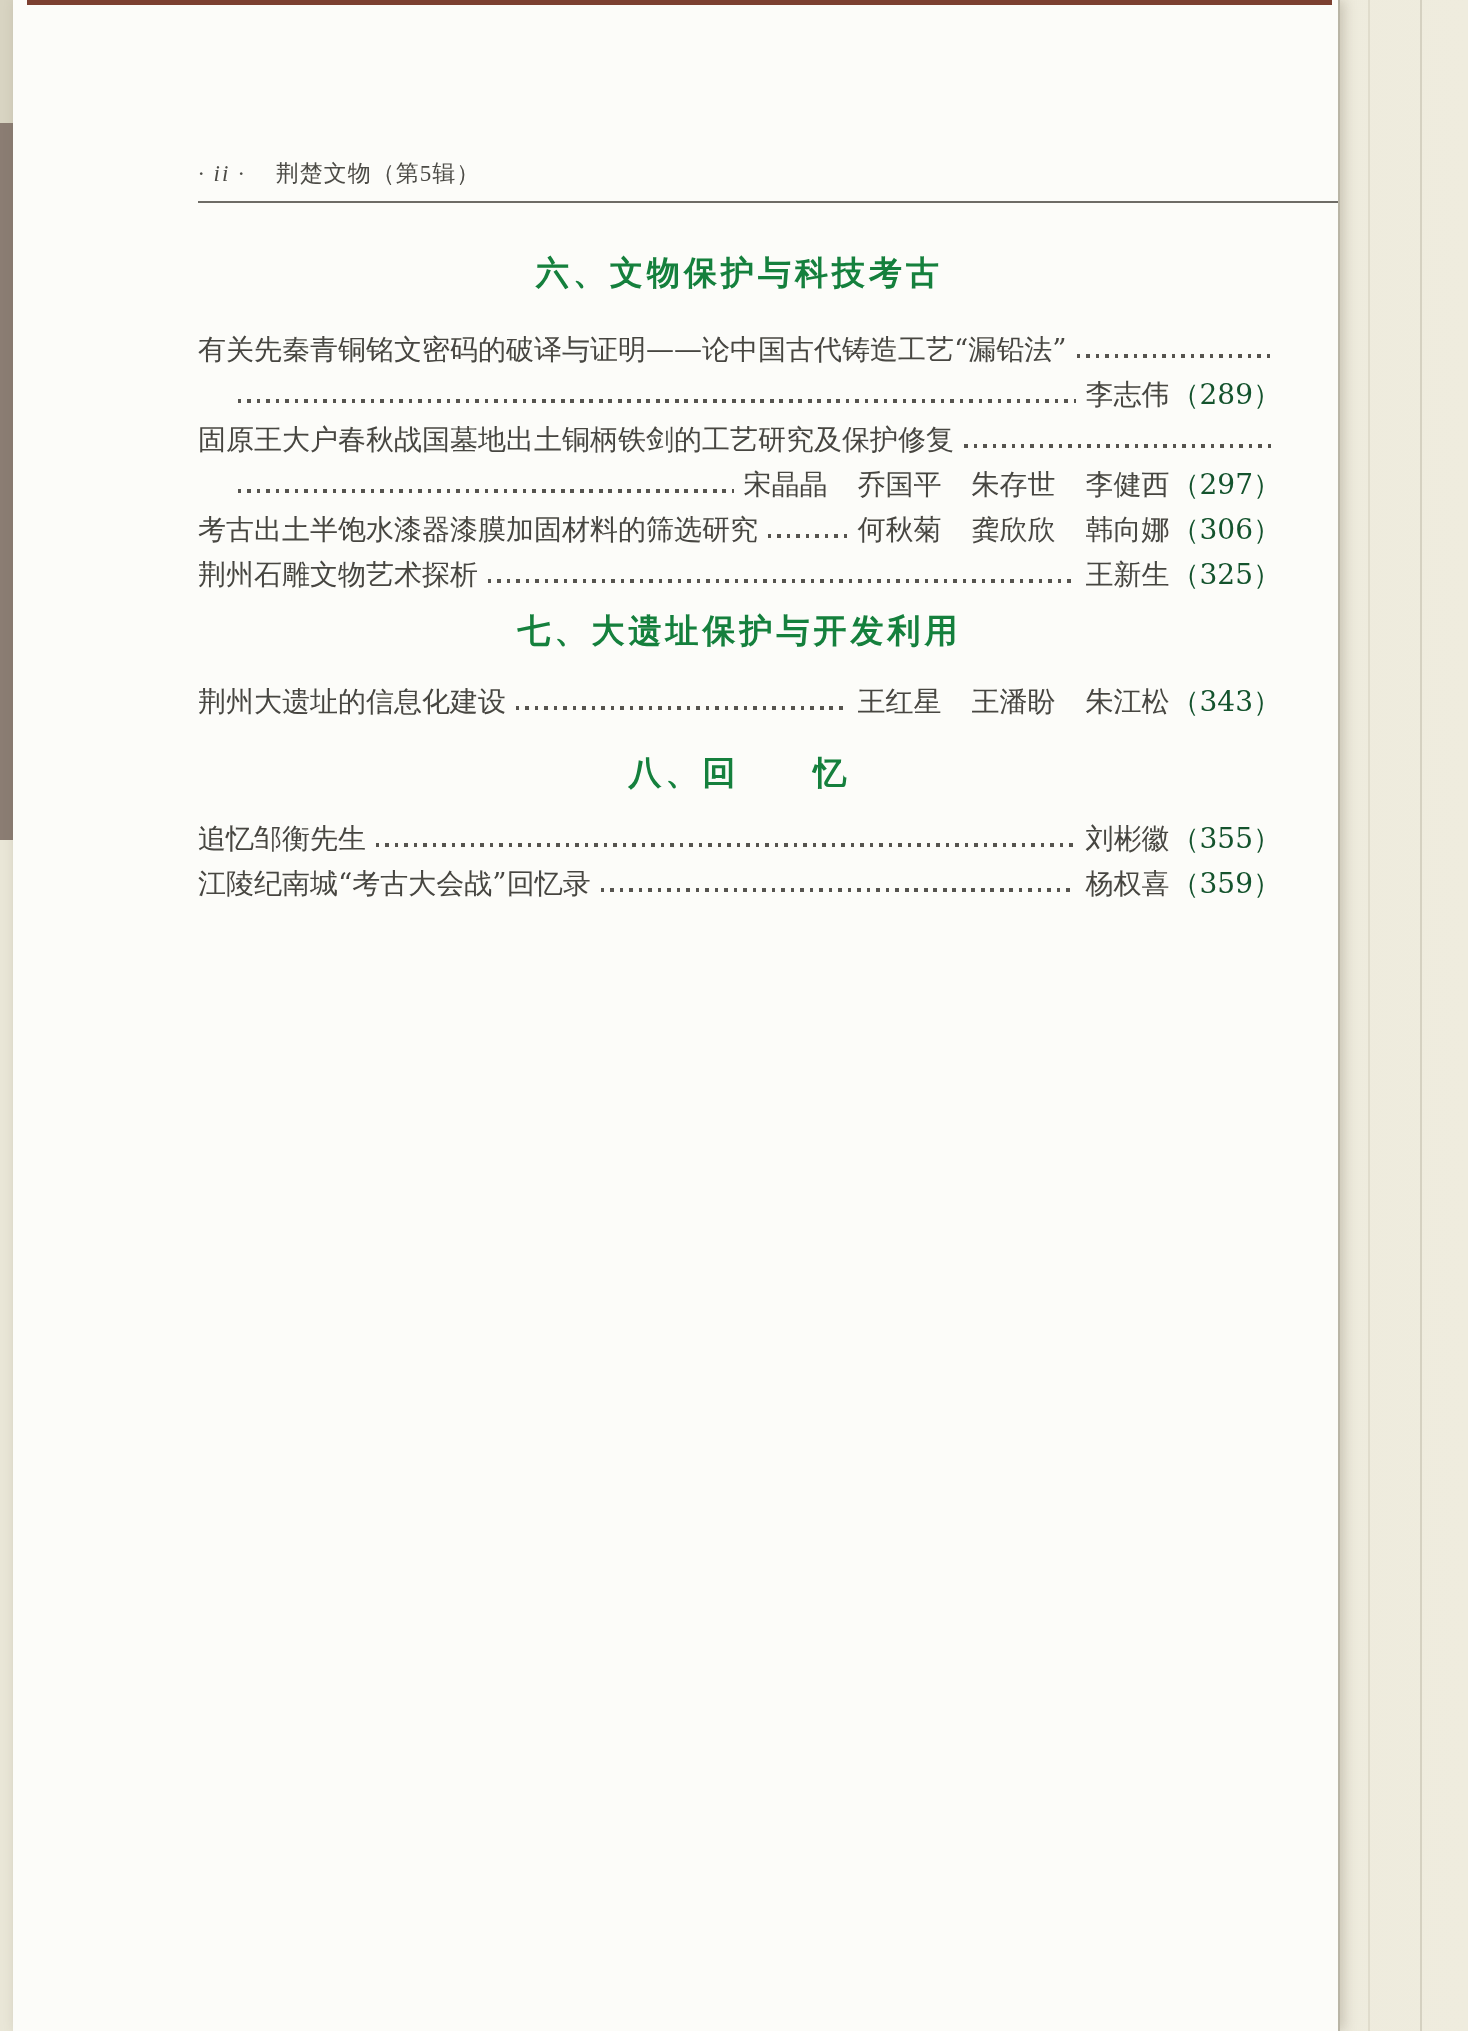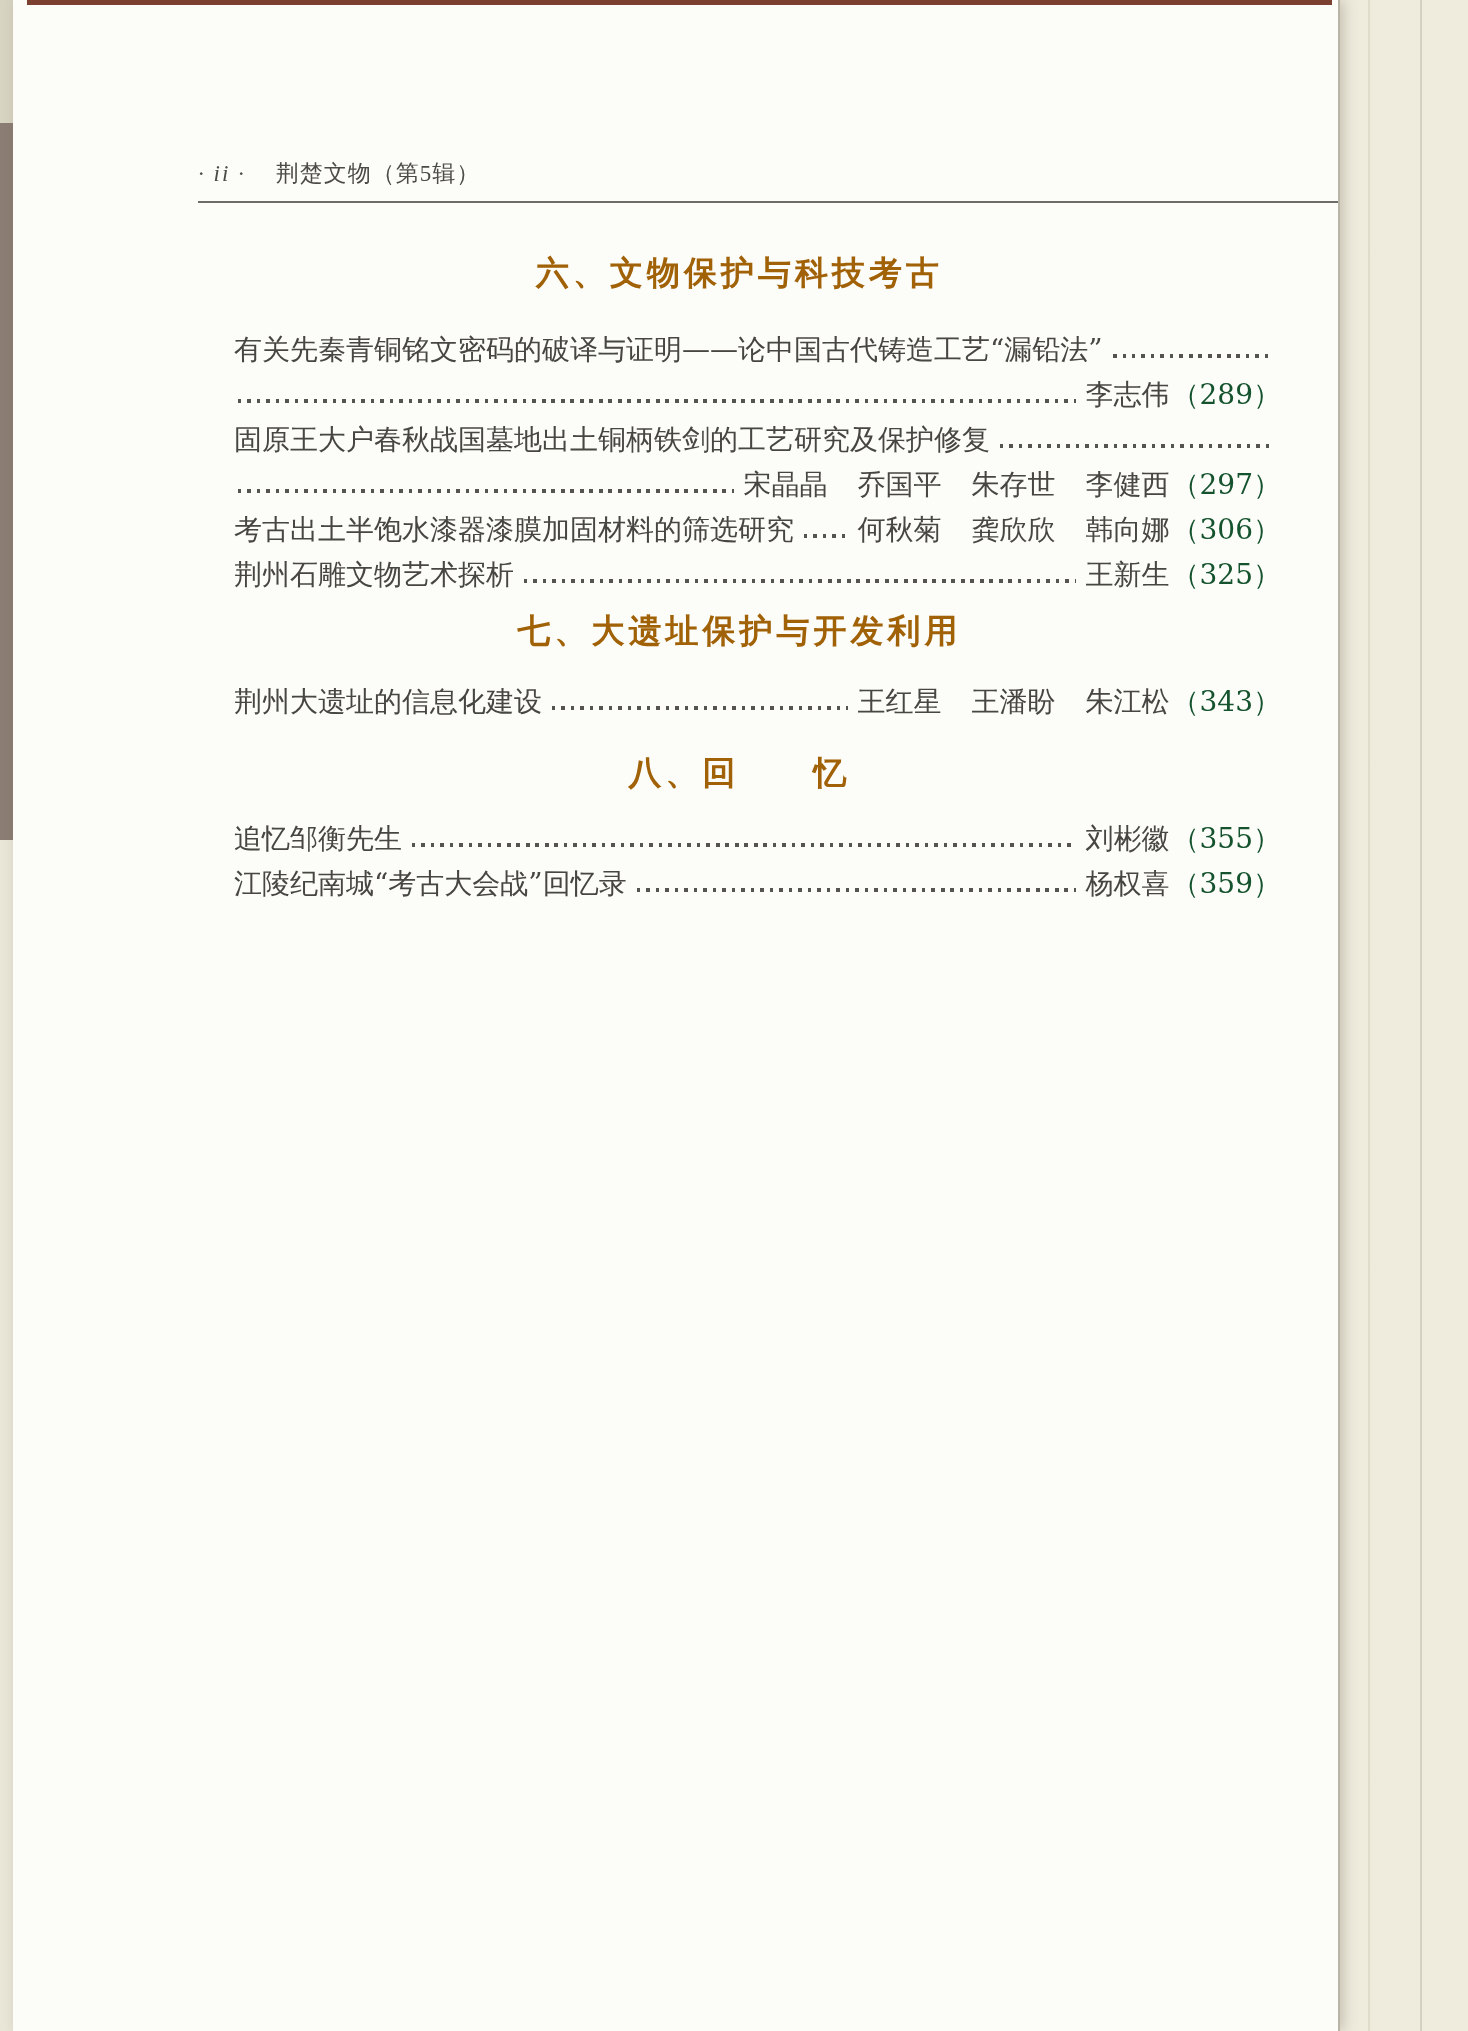--- a/index.html
+++ b/index.html
@@ -26,31 +26,31 @@
     position:absolute;left:185px;top:158px;display:flex;align-items:baseline;gap:30px;
     font-size:23px;color:#4c4b46;white-space:nowrap;font-family:Liberation Serif, serif;
   }
   .folio{font-style:italic;letter-spacing:2px;}
   .book-title{letter-spacing:1px;}
   .header-rule{position:absolute;left:185px;top:201px;width:1140px;height:0;border-top:2px solid #6e6c66;}
   
   .toc{position:absolute;left:185px;top:255px;width:1083px;}
   .section-heading{
     font-family:"DejaVu Sans", sans-serif;font-weight:700;
-    font-size:33px;line-height:36px;text-align:center;color:#a16207;
+    font-size:33px;line-height:36px;text-align:center;color:#15803d;
     letter-spacing:4px;white-space:nowrap;
   }
   .sh-1{margin:0 0 36px 0;}
   .sh-2{margin:16px 0 30px 0;}
   .sh-3{margin:31px 0 25px 0;}
   .toc-row{
     display:flex;align-items:center;height:45px;
     font-size:28px;white-space:nowrap;color:#474641;
   }
-  .toc-row .title{flex:0 0 auto;margin-left:36px;}
+  .toc-row .title{flex:0 0 auto;}
   .leader{
     flex:1 1 auto;height:4px;align-self:flex-end;margin:0 10px 14px 10px;
     background-image:repeating-linear-gradient(to right,#56544f 0px,#56544f 3.5px,transparent 3.5px,transparent 9.5px);
   }
   .toc-row.cont{padding-left:40px;}
   .toc-row.cont .leader{margin-left:0;}
   .authors{display:flex;gap:30px;flex:0 0 auto;}
   .pageno{flex:0 0 auto;margin-left:2px;color:#14532d;}
   
   .stack-line{position:absolute;left:1420px;top:0;width:2px;height:2031px;background:#d5d1c1;}

